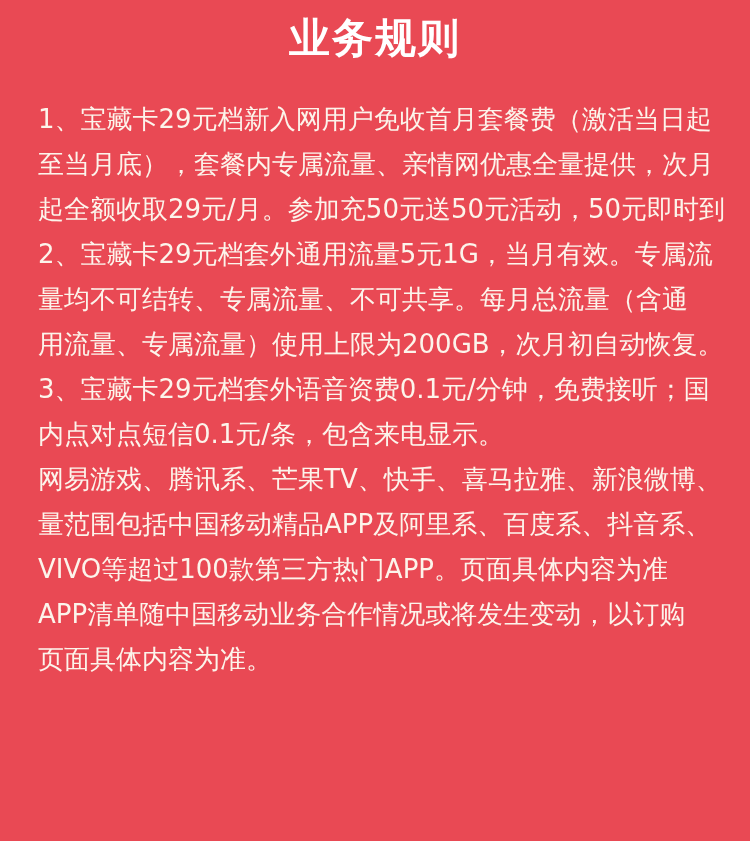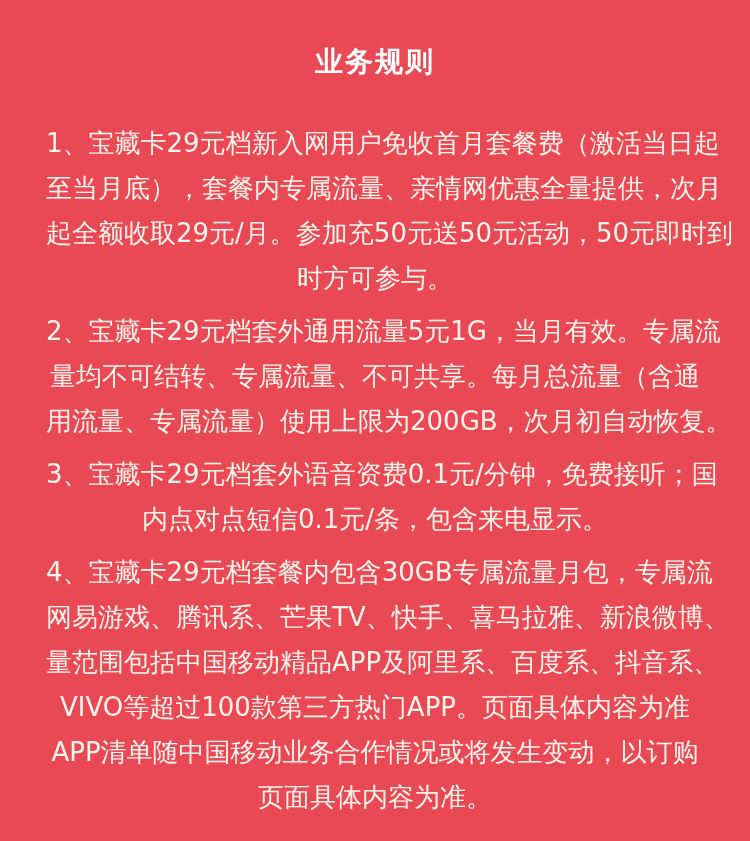--- a/index.html
+++ b/index.html
@@ -10,66 +10,64 @@
   * { margin: 0; padding: 0; box-sizing: border-box; }
   html, body { background: #fff; }
   .page {
     width: 750px;
     height: 841px;
     background: var(--bg);
     overflow: hidden;
     font-family: "DejaVu Sans", sans-serif;
   }
   .title {
-    padding-top: 44px;
+    padding-top: 20px;
     text-align: center;
-    font-size: 28px;
+    font-size: 41px;
     line-height: 36px;
     font-weight: bold;
     color: var(--fg-title);
     letter-spacing: 2px;
   }
   .rules {
     margin-top: 41px;
     padding: 0 38px;
     color: var(--fg-body);
     font-size: 26px;
     line-height: 45px;
     font-weight: 400;
   }
-  .rule { margin: 8px; text-align: center; }
+  .rule { margin: 0; }
   .rule .line {
     display: block;
     white-space: nowrap;
   }
 </style>
 </head>
 <body>
 
 <div class="page">
   <h1 class="title">业务规则</h1>
 
   <div class="rules">
     <p class="rule">
       <span class="line">1、宝藏卡29元档新入网用户免收首月套餐费（激活当日起</span>
       <span class="line">至当月底），套餐内专属流量、亲情网优惠全量提供，次月</span>
       <span class="line">起全额收取29元/月。参加充50元送50元活动，50元即时到</span>
-      <span class="line">时方可参与。</span>
     </p>
     <p class="rule">
       <span class="line">2、宝藏卡29元档套外通用流量5元1G，当月有效。专属流</span>
       <span class="line">量均不可结转、专属流量、不可共享。每月总流量（含通</span>
       <span class="line">用流量、专属流量）使用上限为200GB，次月初自动恢复。</span>
     </p>
     <p class="rule">
       <span class="line">3、宝藏卡29元档套外语音资费0.1元/分钟，免费接听；国</span>
       <span class="line">内点对点短信0.1元/条，包含来电显示。</span>
     </p>
     <p class="rule">
-      <span class="line">4、宝藏卡29元档套餐内包含30GB专属流量月包，专属流</span>
       <span class="line">网易游戏、腾讯系、芒果TV、快手、喜马拉雅、新浪微博、</span>
       <span class="line">量范围包括中国移动精品APP及阿里系、百度系、抖音系、</span>
       <span class="line">VIVO等超过100款第三方热门APP。页面具体内容为准</span>
       <span class="line">APP清单随中国移动业务合作情况或将发生变动，以订购</span>
       <span class="line">页面具体内容为准。</span>
     </p>
   </div>
 </div>
 
 </body></html>

